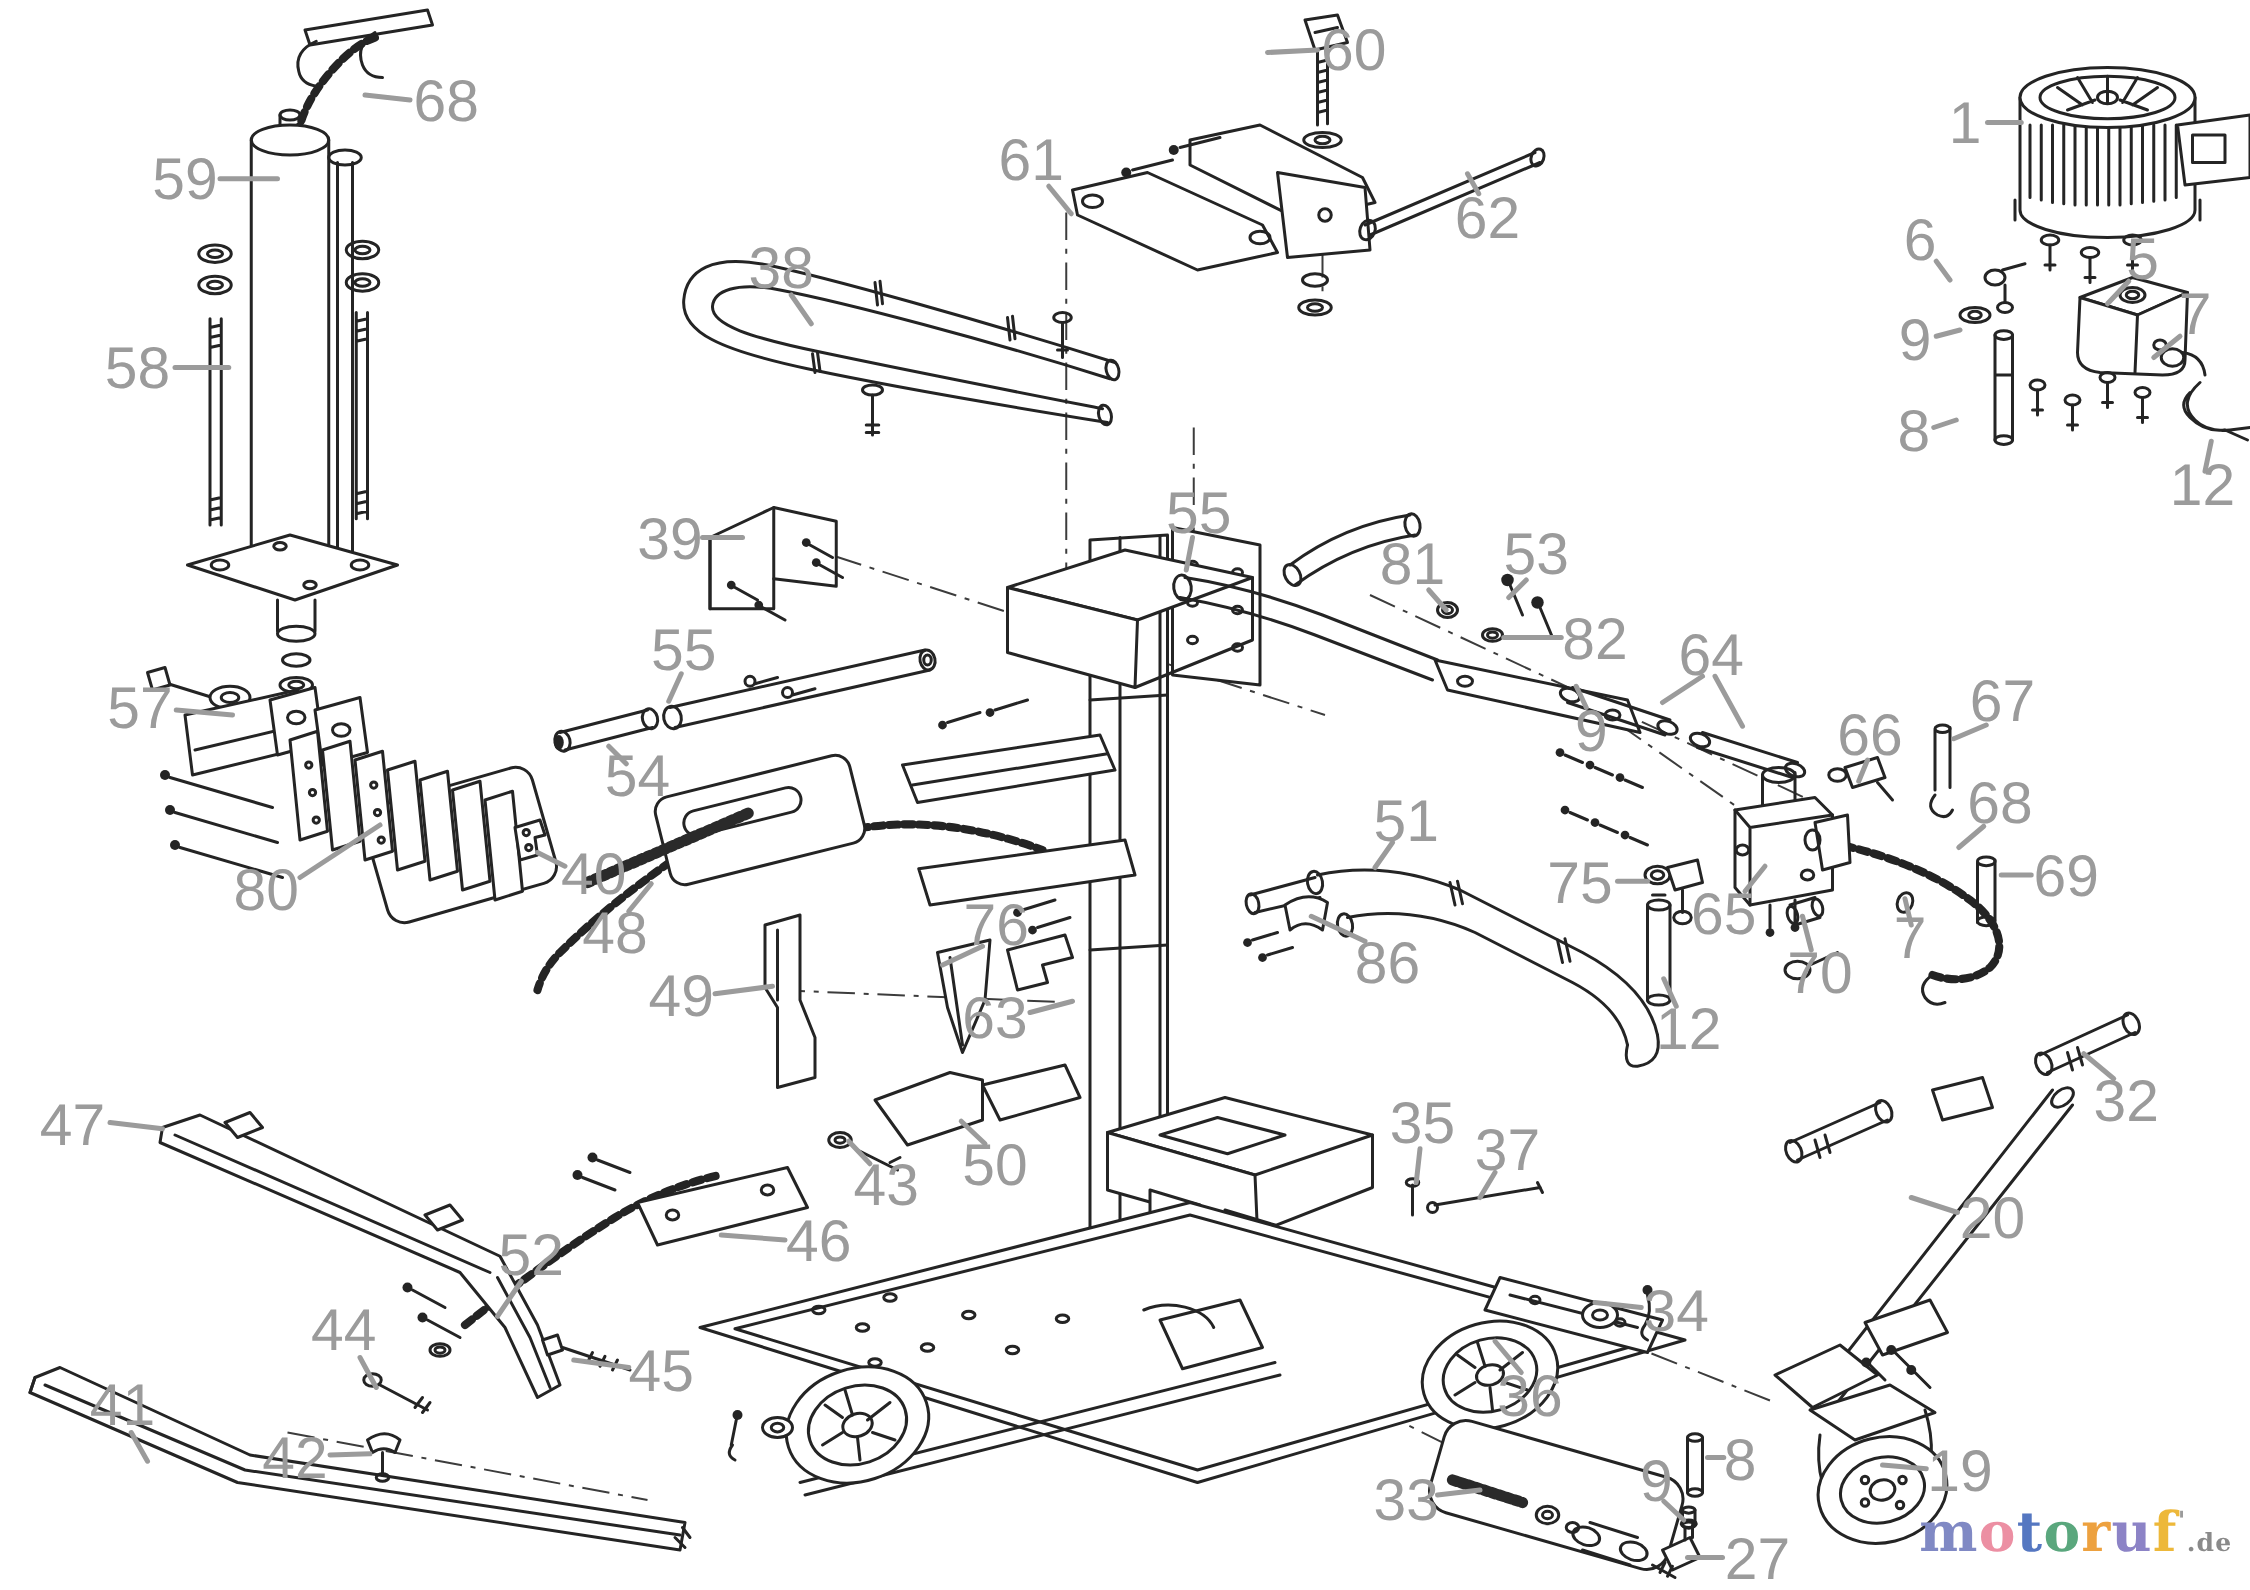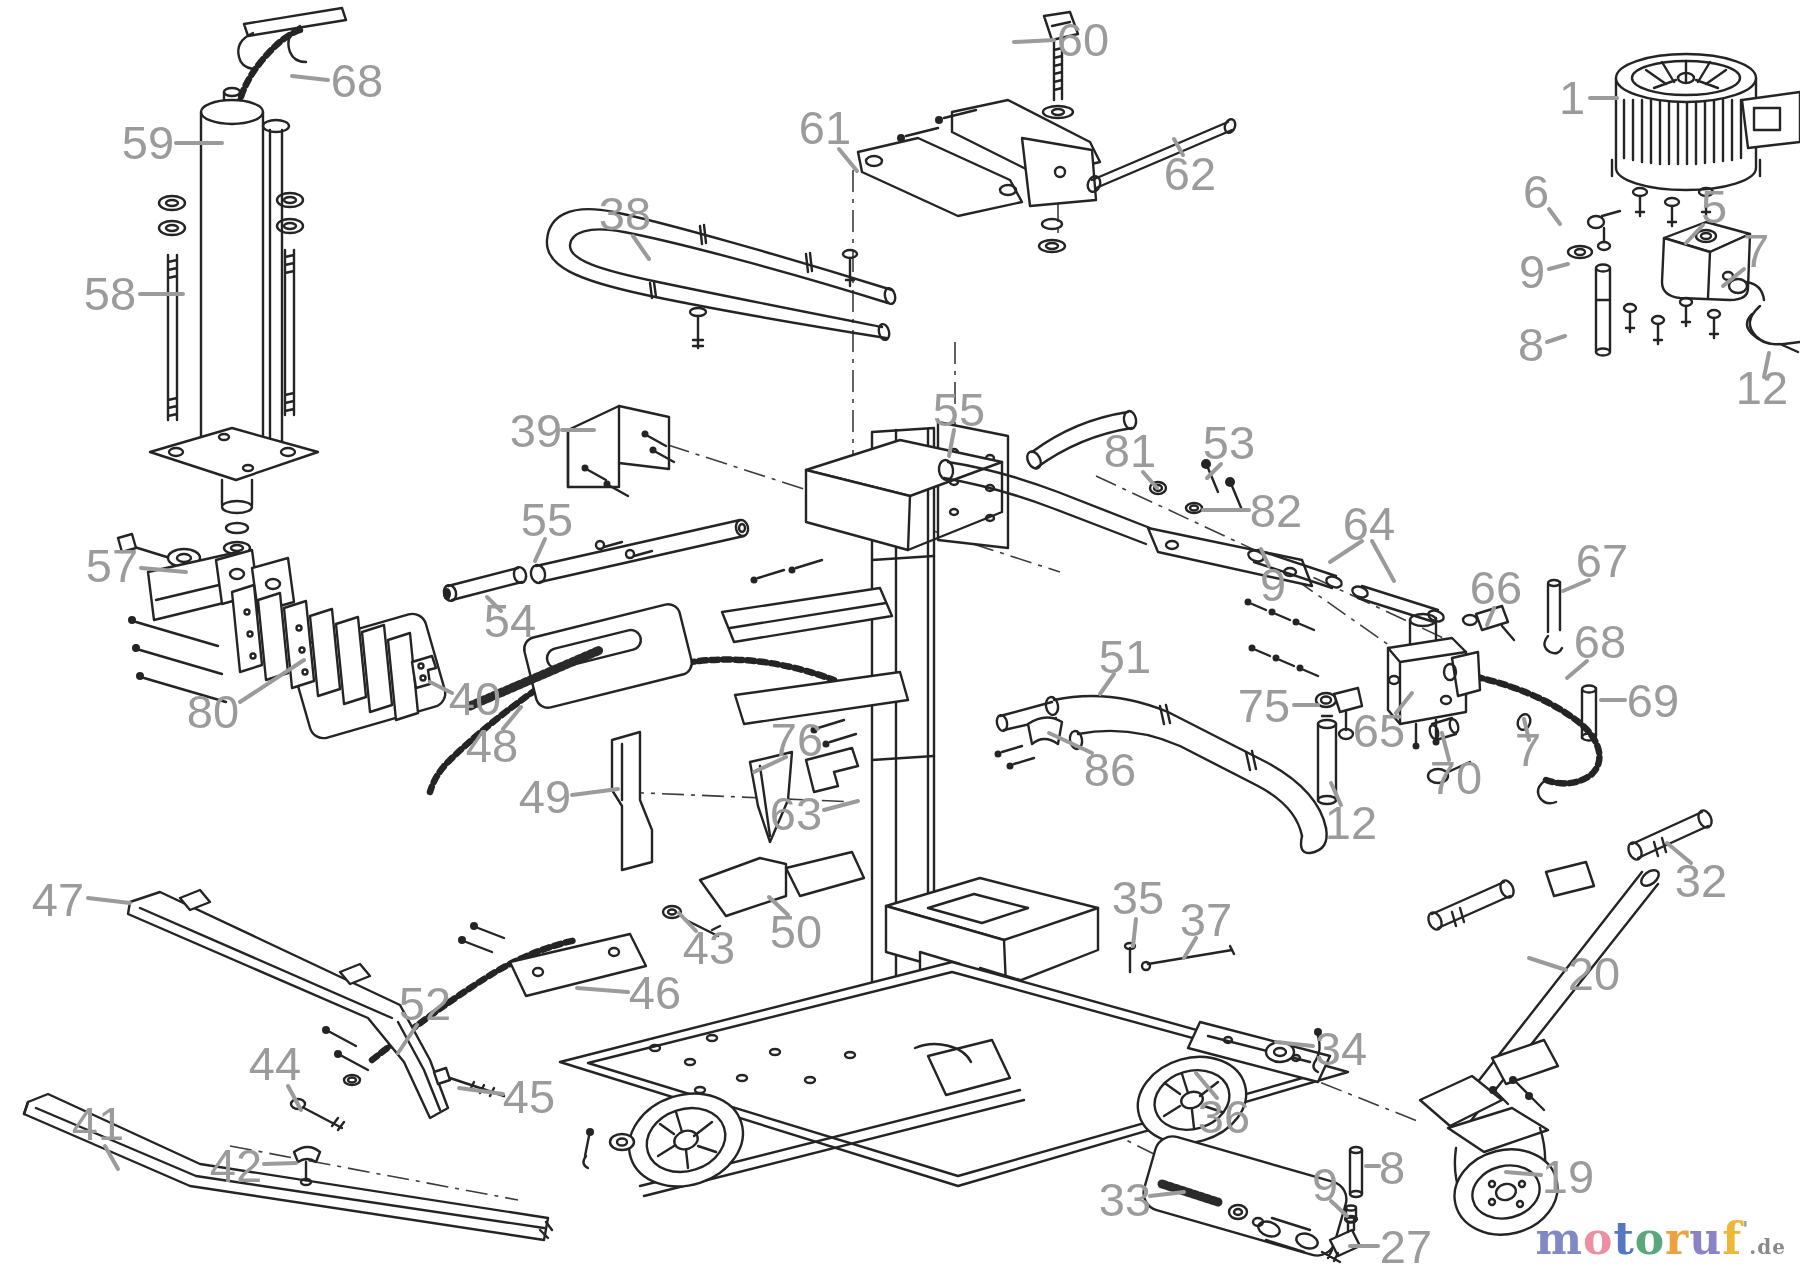--- a/index.html
+++ b/index.html
@@ -7,21 +7,21 @@
          font-family:"Liberation Sans", sans-serif;}
   svg{position:absolute;left:0;top:0;}
   .part-label{font-family:"Liberation Sans","DejaVu Sans",sans-serif;font-size:47px;fill:#9b9b9b;}
   .leader{stroke:#9b9b9b;stroke-width:4;stroke-linecap:round;}
   .art{stroke:#242424;fill:none;stroke-width:2.4;stroke-linecap:round;stroke-linejoin:round;}
   .fw{fill:#ffffff;}
   .chain{stroke:#242424;fill:none;stroke-width:6.5;stroke-dasharray:7 5;stroke-linecap:round;}
   .spring{stroke:#2a2a2a;fill:none;stroke-width:9;stroke-dasharray:3.5 3;}
   .cl{stroke:#3c3c3c;fill:none;stroke-width:1.6;stroke-dasharray:22 7 4 7;}
   .dk{fill:#242424;stroke:none;}
-  #watermark{position:absolute;right:14px;bottom:8px;font-family:"DejaVu Serif","Liberation Serif",serif;
+  #watermark{position:absolute;right:14px;bottom:20px;font-family:"DejaVu Serif","Liberation Serif",serif;
              font-weight:bold;font-size:44px;letter-spacing:1px;white-space:nowrap;text-align:center;}
   #watermark .suffix{font-size:20px;font-weight:bold;}
   #watermark .tick{font-size:20px;vertical-align:18px;}
 </style>
 </head>
 <body>
 
 <div class="stage">
 <svg id="diagram-svg" width="1800" height="1272" viewBox="0 0 1800 1272">
 

